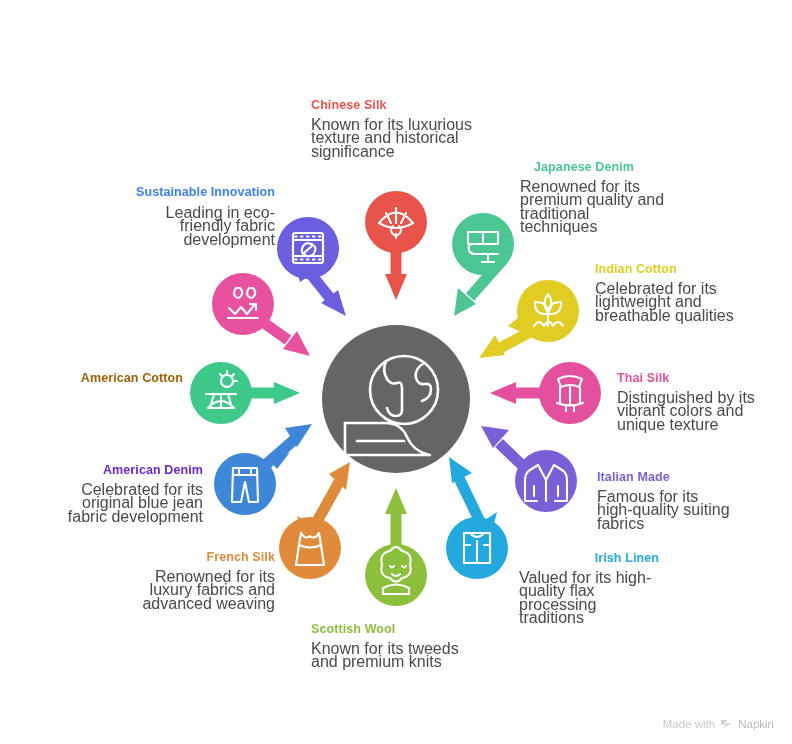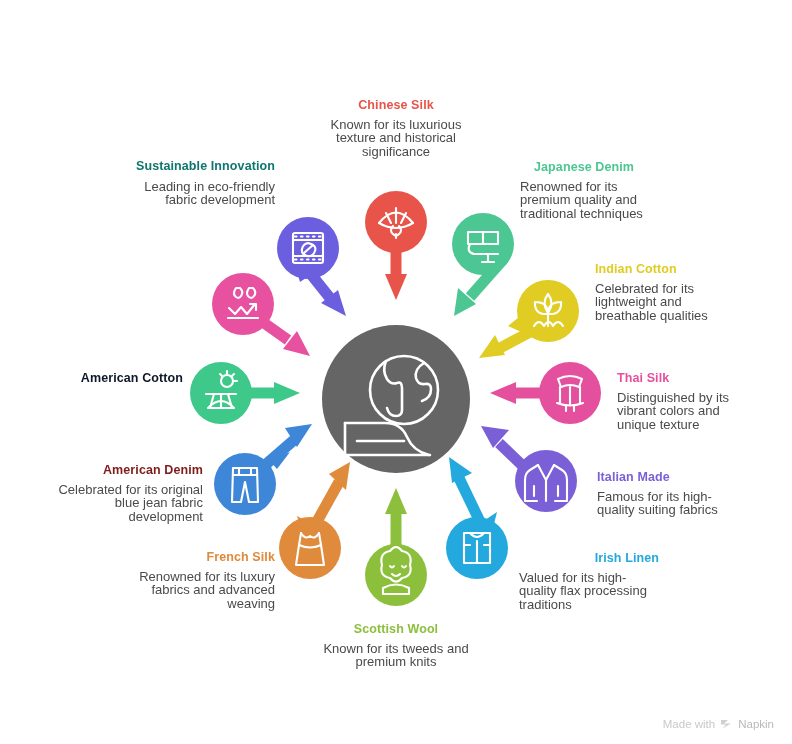--- a/index.html
+++ b/index.html
@@ -36,28 +36,28 @@
     width: 0;          
   }
   .node-title {
     font-size: 12.5px;
     font-weight: bold;
     line-height: 14px;
     margin: 0 0 6px 0;
     letter-spacing: 0.1px;
   }
   .node-desc {
-    font-size: 13px;
+    font-size: 16px;
     line-height: 13.4px;
     color: #4a4a4a;
     margin: 0;
   }
   .ta-left  { text-align: left; }
   .ta-right { text-align: right; }
-  .ta-center{ text-align: center; }
+  .ta-center{ text-align: left; }
 
   
   #footer {
     position: absolute;
     right: 18px;
     bottom: 14px;
     display: flex;
     align-items: center;
     gap: 5px;
     font-size: 11.5px;
@@ -331,31 +331,31 @@
     <div class="node-title" style="color:#8cc03c;">Scottish Wool</div>
     <div class="node-desc">Known for its tweeds and premium knits</div>
   </div>
 
   <div class="node-text ta-right" style="left:125px; top:550px; width:150px;">
     <div class="node-title" style="color:#e08a3c;">French Silk</div>
     <div class="node-desc">Renowned for its luxury fabrics and advanced weaving</div>
   </div>
 
   <div class="node-text ta-right" style="left:53px; top:463px; width:150px;">
-    <div class="node-title" style="color:#7f1d1d;">American Denim</div>
+    <div class="node-title" style="color:#6d28d9;">American Denim</div>
     <div class="node-desc">Celebrated for its original blue jean fabric development</div>
   </div>
 
   <div class="node-text ta-right" style="left:33px; top:371px; width:150px;">
-    <div class="node-title" style="color:#0f172a;">American Cotton</div>
+    <div class="node-title" style="color:#a16207;">American Cotton</div>
   </div>
 
 
   <div class="node-text ta-right" style="left:123px; top:159px; width:152px;">
-    <div class="node-title" style="color:#0f766e; line-height:15px;">Sustainable Innovation</div>
+    <div class="node-title" style="color:#3b82f6; line-height:15px;margin-top:26px;">Sustainable Innovation</div>
     <div class="node-desc">Leading in eco-friendly fabric development</div>
   </div>
 
   <div id="footer">
     <span>Made with</span>
     <span class="mark">
       <svg width="13" height="13" viewBox="0 0 13 13">
         <path d="M1 3 L8 3 L4 6.5 L11 6.5 L2.5 11.5 L6 7.5 L1 7.5 Z" fill="#cfcfcf"></path>
       </svg>
     </span>

